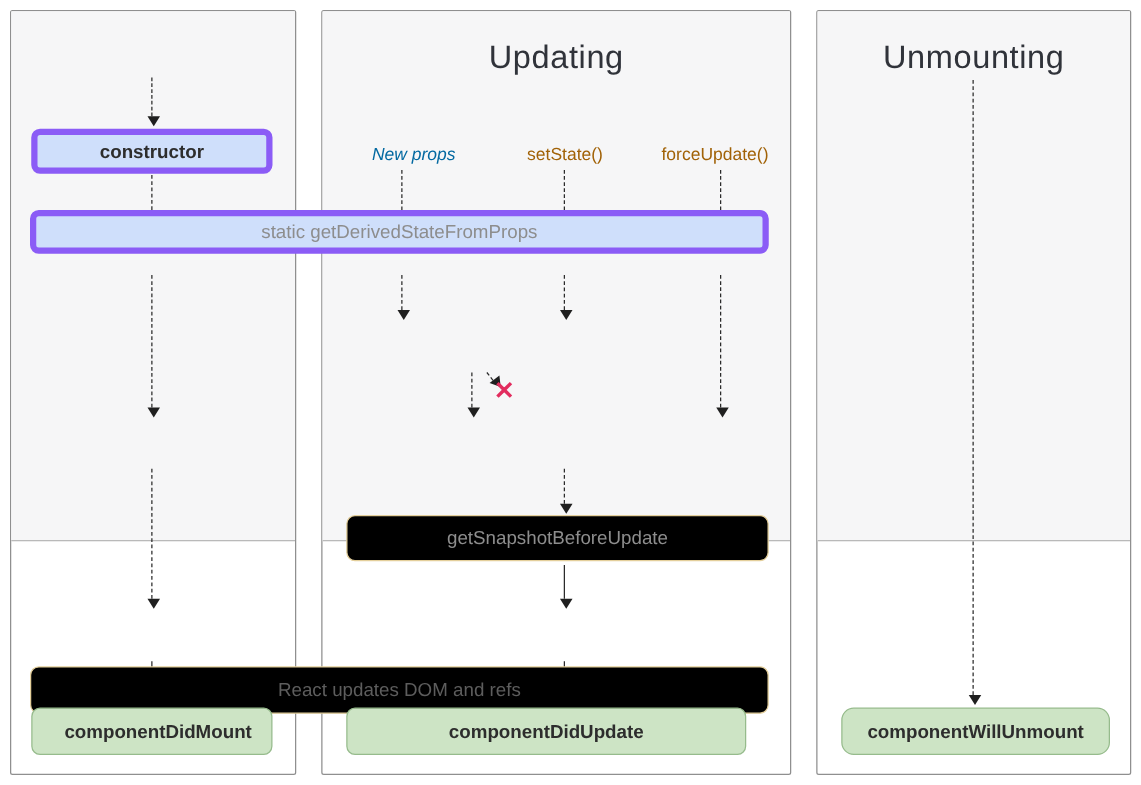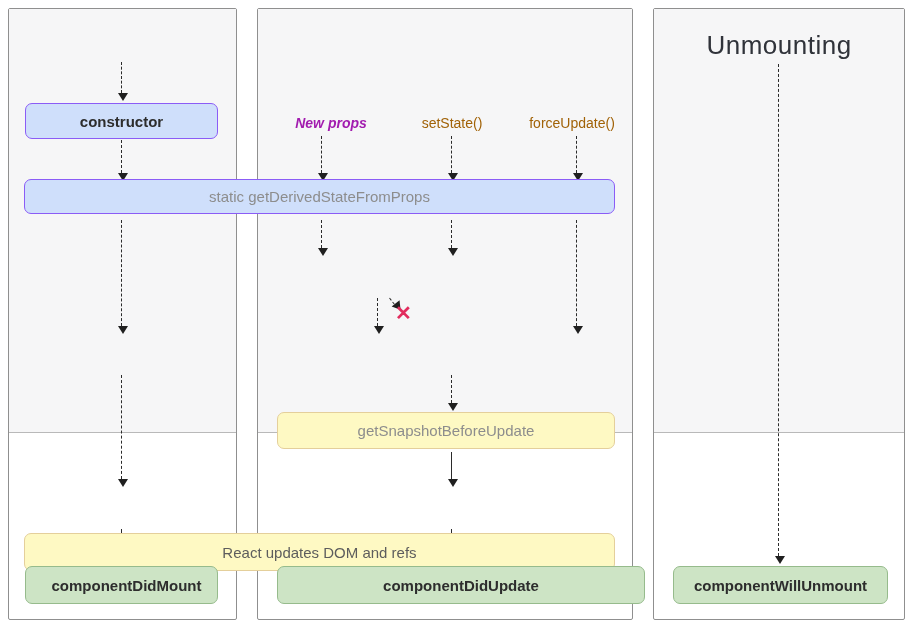--- a/index.html
+++ b/index.html
@@ -18,43 +18,43 @@
   }
   .panel-title {
     position:absolute; left:0; right:0; top:21px; text-align:center;
     font-size:26px; color:#30333a; letter-spacing:0.5px;
   }
   .box {
     position:absolute; z-index:5; border-radius:7px;
     display:flex; align-items:center; justify-content:center;
     font-size:15px; line-height:1;
   }
-  .box.blue   { background:#cfdffb; border:1px solid #8b5cf6; }
-  .box.yellow { background:#fef9c3; border:1px solid #e4cf9b; }
+  .box.blue   { background:#cfdffb; border:5px solid #8b5cf6; }
+  .box.yellow { background:#000000; border:1px solid #e4cf9b; }
   .box.green  { background:#cde4c5; border:1px solid #96bb8c; }
   .t-bold   { font-weight:bold; color:#2d2d2d; }
   .t-gray   { color:#8d8d8d; }
   .t-italic { color:#5d5d5d;margin-top:44px; }
   .arrow {
     position:absolute; width:0; z-index:4;
     border-left:1.5px dashed #2b2b2b;
   }
   .arrow.solid { border-left-style:solid; }
   .arrow::after {
     content:""; position:absolute; bottom:-8px; left:-4px;
     width:0; height:0;
     border-left:5px solid transparent; border-right:5px solid transparent;
     border-top:8px solid #1f1f1f;
   }
   .arrow.diag { transform-origin:top center; transform:rotate(-38deg); }
   .trigger {
     position:absolute; top:115px; z-index:5; text-align:center;
     font-size:14px; color:#a16207;
   }
-  .trigger.italic { font-style:italic; color:#a21caf;font-weight:bold; }
+  .trigger.italic { font-style:italic; color:#0369a1; }
   .skip-x {
     position:absolute; left:395px; top:303px; z-index:6;
     color:#e22c5e; font-size:20px; font-weight:900; line-height:1;
   }
   .watermark {
     position:absolute; top:577px; right:4px; z-index:10;
     font-size:30px; font-weight:700; letter-spacing:1px;
     color:rgba(55,55,55,0.88);
     text-shadow:1px 1px 0 #fff, -1px -1px 0 rgba(255,255,255,0.85),
                 1px -1px 0 rgba(255,255,255,0.7), -1px 1px 0 rgba(255,255,255,0.7);
@@ -65,45 +65,46 @@
 </head>
 <body>
 
 <div class="canvas">
 
   <div class="panel" style="left:8px; width:229px;">
     <div class="shade"></div>
   </div>
   <div class="panel" style="left:257px; width:376px;">
     <div class="shade"></div>
+    <div class="panel-title">Updating</div>
   </div>
   <div class="panel" style="left:653px; width:252px;">
     <div class="shade"></div>
     <div class="panel-title">Unmounting</div>
   </div>
 
   <div class="trigger italic" style="left:271px; width:120px;">New props</div>
   <div class="trigger" style="left:392px; width:120px;">setState()</div>
   <div class="trigger" style="left:510px; width:124px;">forceUpdate()</div>
 
   <div class="box blue t-bold" style="left:25px; top:103px; width:193px; height:36px;">constructor</div>
 
-  <div class="box blue t-gray" style="left:24px; top:179px; width:591px; height:35px;">static getDerivedStateFromProps</div>
+  <div class="box blue t-gray" style="left:24px; top:168px; width:591px; height:35px;">static getDerivedStateFromProps</div>
 
 
 
   <div class="box yellow t-gray" style="left:277px; top:412px; width:338px; height:37px;">getSnapshotBeforeUpdate</div>
 
   <div class="box yellow t-italic" style="left:24px; top:489px; width:591px; height:38px;">React updates DOM and refs</div>
 
   <div class="box green t-bold" style="left:25px; top:566px; width:193px; height:38px;padding-left:10px;">componentDidMount</div>
 
-  <div class="box green t-bold" style="left:277px; top:566px; width:368px; height:38px;">componentDidUpdate</div>
+  <div class="box green t-bold" style="left:277px; top:566px; width:320px; height:38px;">componentDidUpdate</div>
 
-  <div class="box green t-bold" style="left:673px; top:566px; width:215px; height:38px;">componentWillUnmount</div>
+  <div class="box green t-bold" style="left:673px; top:566px; width:215px; height:38px;border-radius:10px;">componentWillUnmount</div>
 
   <div class="arrow" style="left:121px; top:62px;  height:31px;"></div>
   <div class="arrow" style="left:121px; top:140px; height:33px;"></div>
   <div class="arrow" style="left:121px; top:220px; height:106px;"></div>
   <div class="arrow" style="left:121px; top:375px; height:104px;"></div>
   <div class="arrow solid" style="left:121px; top:529px; height:27px;"></div>
 
   <div class="arrow" style="left:321px; top:136px; height:37px;"></div>
   <div class="arrow" style="left:451px; top:136px; height:37px;"></div>
   <div class="arrow" style="left:576px; top:136px; height:37px;"></div>

